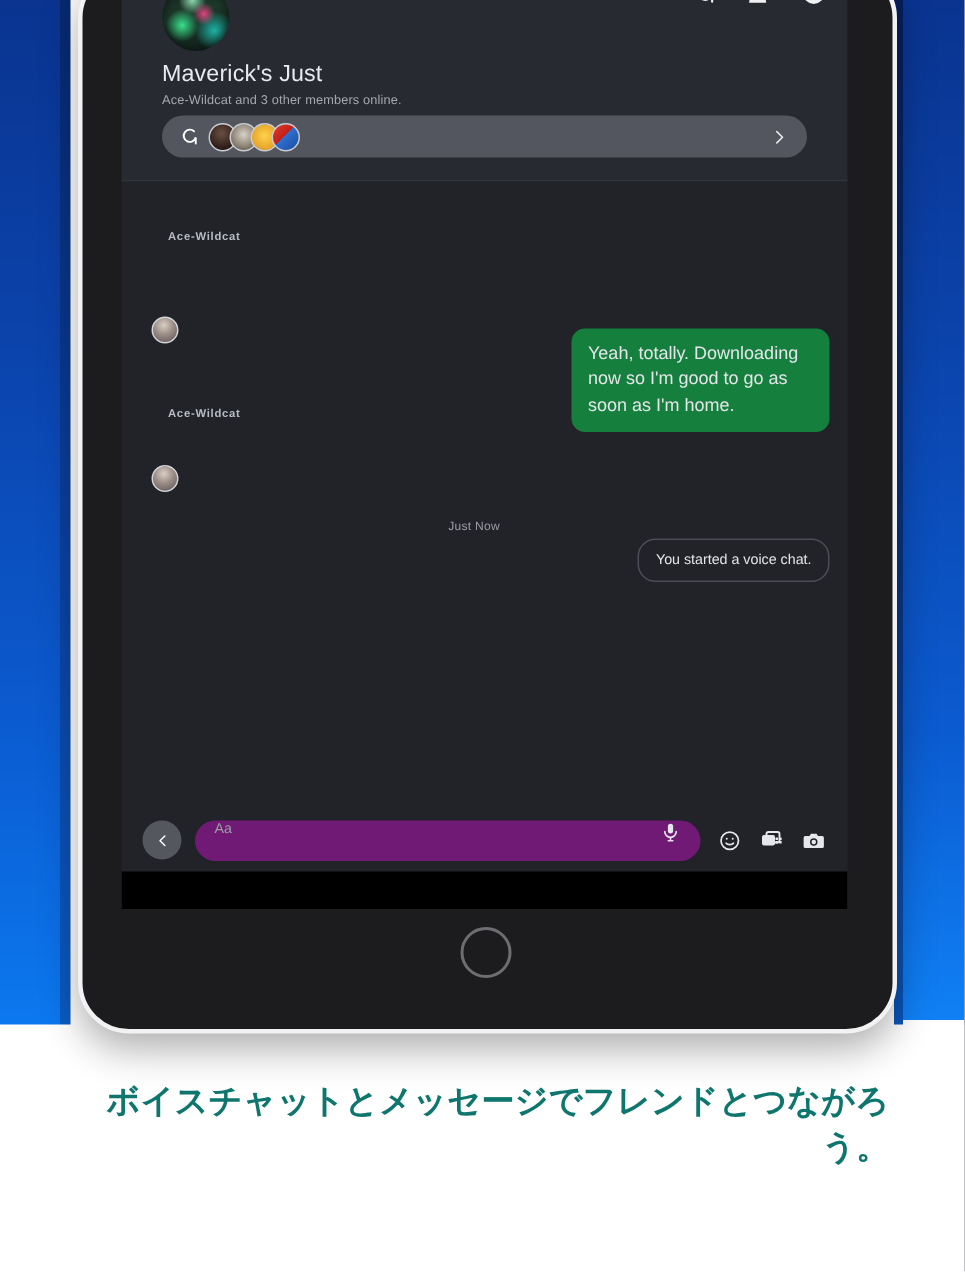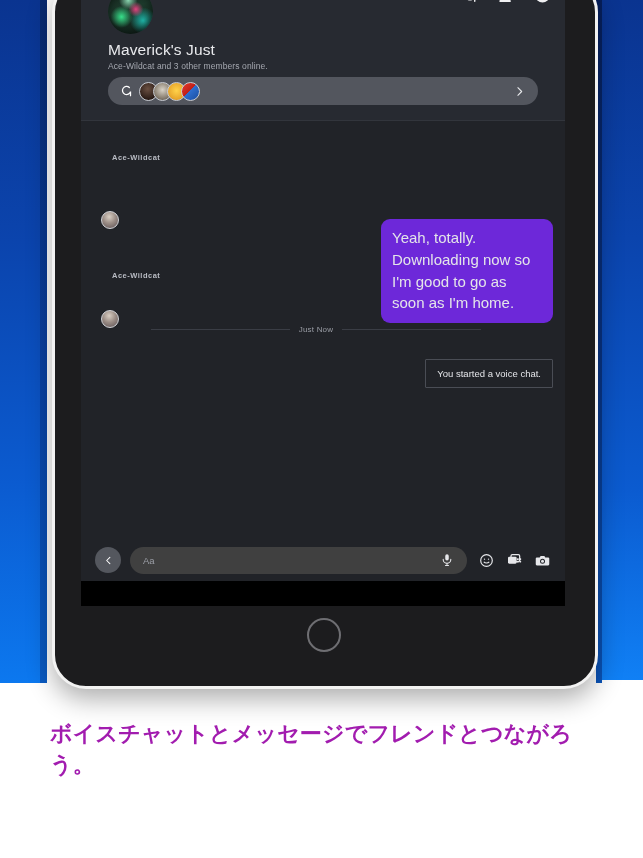--- a/index.html
+++ b/index.html
@@ -225,33 +225,33 @@
   .bubble-in {
     background: #393c44;
     color: #e4e5e9;
     border-radius: 9px;
     padding: 8px 11px 9px 11px;
     font-size: 9.5px;
     line-height: 1.45;
     max-width: 150px;
   }
   .bubble-out {
-    background: #6d28d9;
+    background: #15803d;
     color: #e4e5e9;
     border-radius: 9px;
     padding: 8px 11px 9px 11px;
-    font-size: 15px;
+    font-size: 12px;
     line-height: 1.45;
     max-width: 150px;
   }
   .bubble-notice {
     background: transparent;
     border: 1px solid #4a4d55;
     color: #e4e5e9;
-    border-radius: 1px;
+    border-radius: 12px;
     padding: 7px 11px;
     font-size: 9.5px;
     line-height: 1.4;
   }
   .msg-avatar {
     position: absolute;
     width: 18px;
     height: 18px;
     border-radius: 50%;
     border: 1.5px solid #d2d4d8;
@@ -297,24 +297,23 @@
     background: #54575e;
     display: flex;
     align-items: center;
     justify-content: center;
     flex-shrink: 0;
   }
   #input-pill {
     margin-left: 9px;
     flex: 1;
     height: 27px;
-    background: #404040;
+    background: #701a75;
     border-radius: 14px;
     display: flex;
-    align-items: center;
     padding: 0 8px 0 13px;
     box-sizing: border-box;
   }
   #input-placeholder {
     font-size: 9.5px;
     color: #9b9ea6;
     flex: 1;
   }
   .comp-icon {
     width: 17px;
@@ -338,24 +337,24 @@
     height: 25px;
     background: #000000;
   }
 
   
   #caption {
     position: absolute;
     left: 50px;
     top: 718px;
     width: 543px;
-    text-align: left;
+    text-align: right;
     font-size: 22px;
     line-height: 1.42;
-    color: #a21caf;
+    color: #0f766e;
     font-weight: bold;
     letter-spacing: 0.2px;
   }
 </style>
 </head>
 <body>
 
 <div id="bg-white"></div>
 <div id="bg-blue-left"></div>
 <div id="bg-blue-left-edge"></div>
@@ -427,21 +426,21 @@
 
       <div class="msg-row" style="right:12px; top:98px;">
         <div class="bubble-out">Yeah, totally. Downloading now so I'm good to go as soon as I'm home.</div>
       </div>
 
       <div class="msg-row" style="left:28px; top:150px;">
         <div class="msg-sender">Ace-Wildcat</div>
       </div>
       <div class="msg-avatar" style="left:20px; top:189px;"></div>
 
-      <div class="divider" style="top:204px;">
+      <div class="divider" style="top:216px;flex-direction:column;">
         <div class="line"></div>
         <div class="dlabel">Just Now</div>
         <div class="line"></div>
       </div>
 
       <div class="msg-row" style="right:12px; top:238px;">
         <div class="bubble-notice">You started a voice chat.</div>
       </div>
     </div>
 

